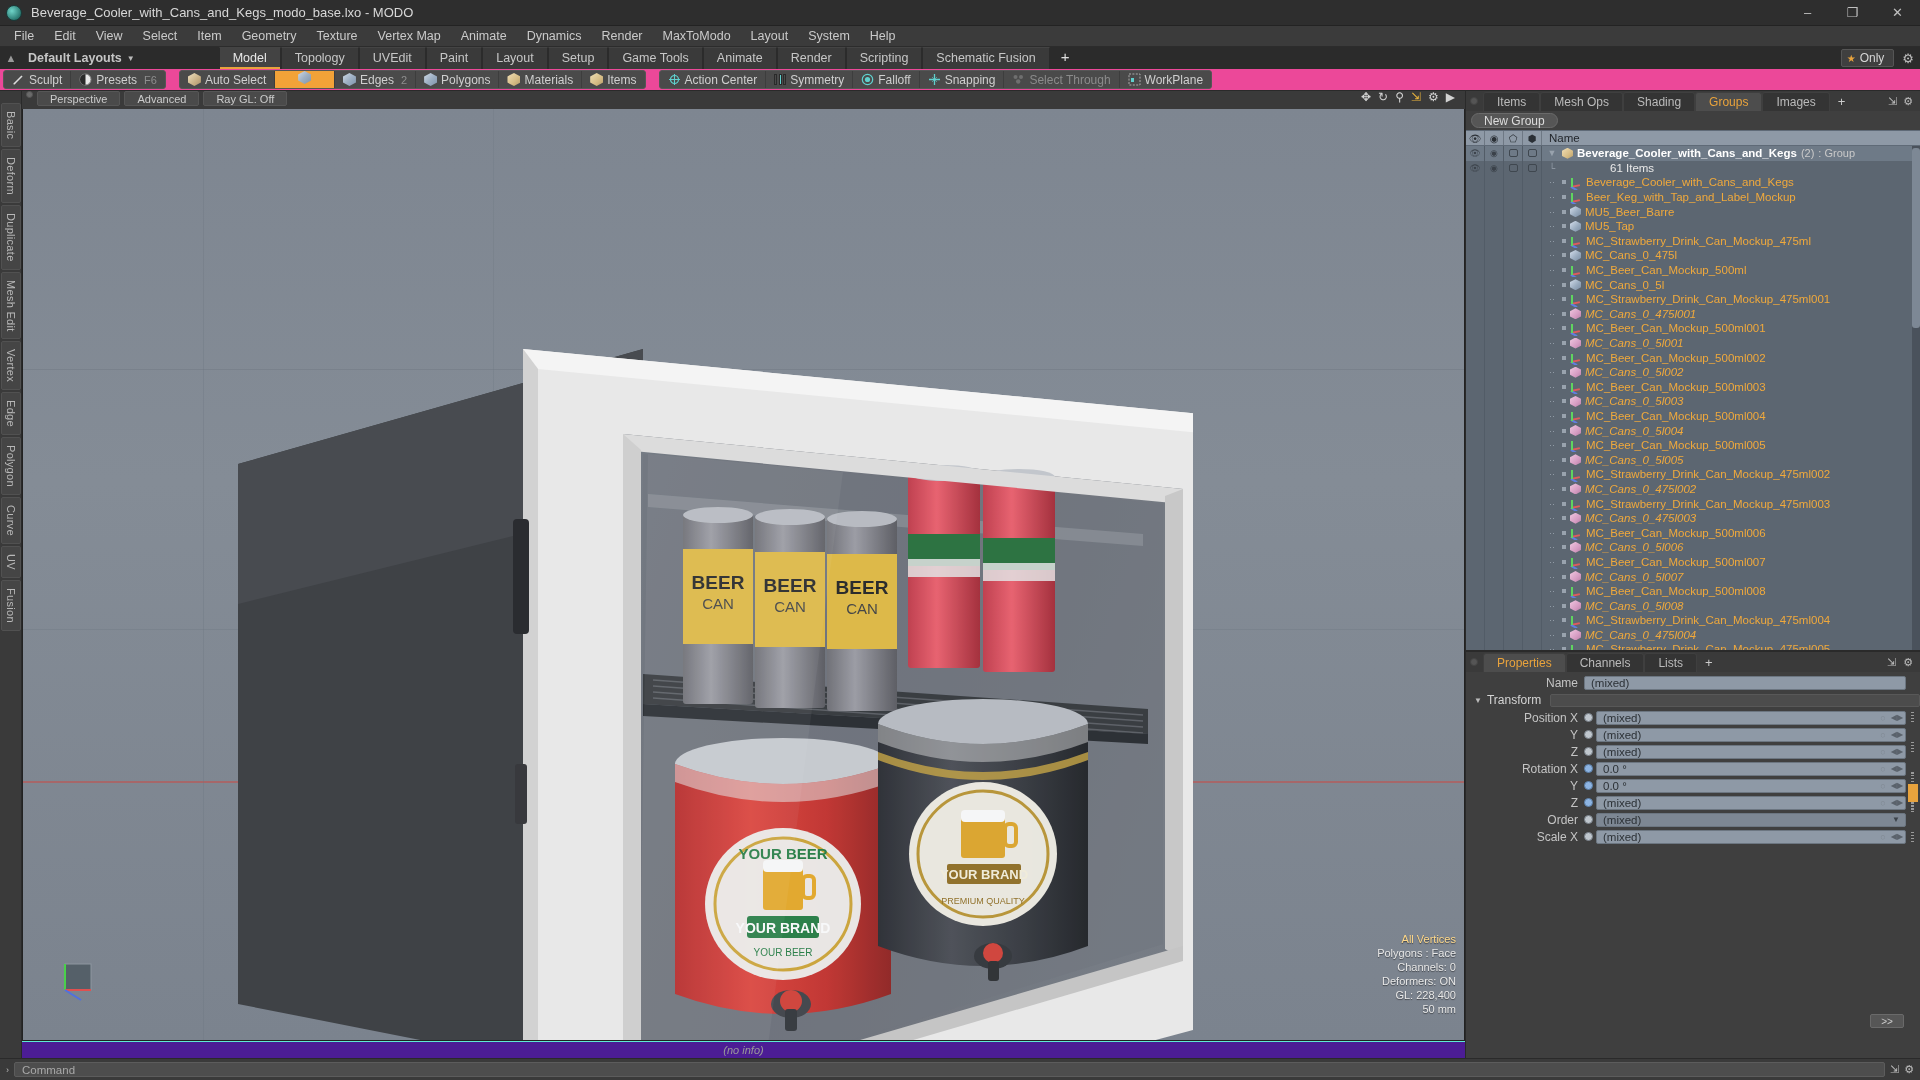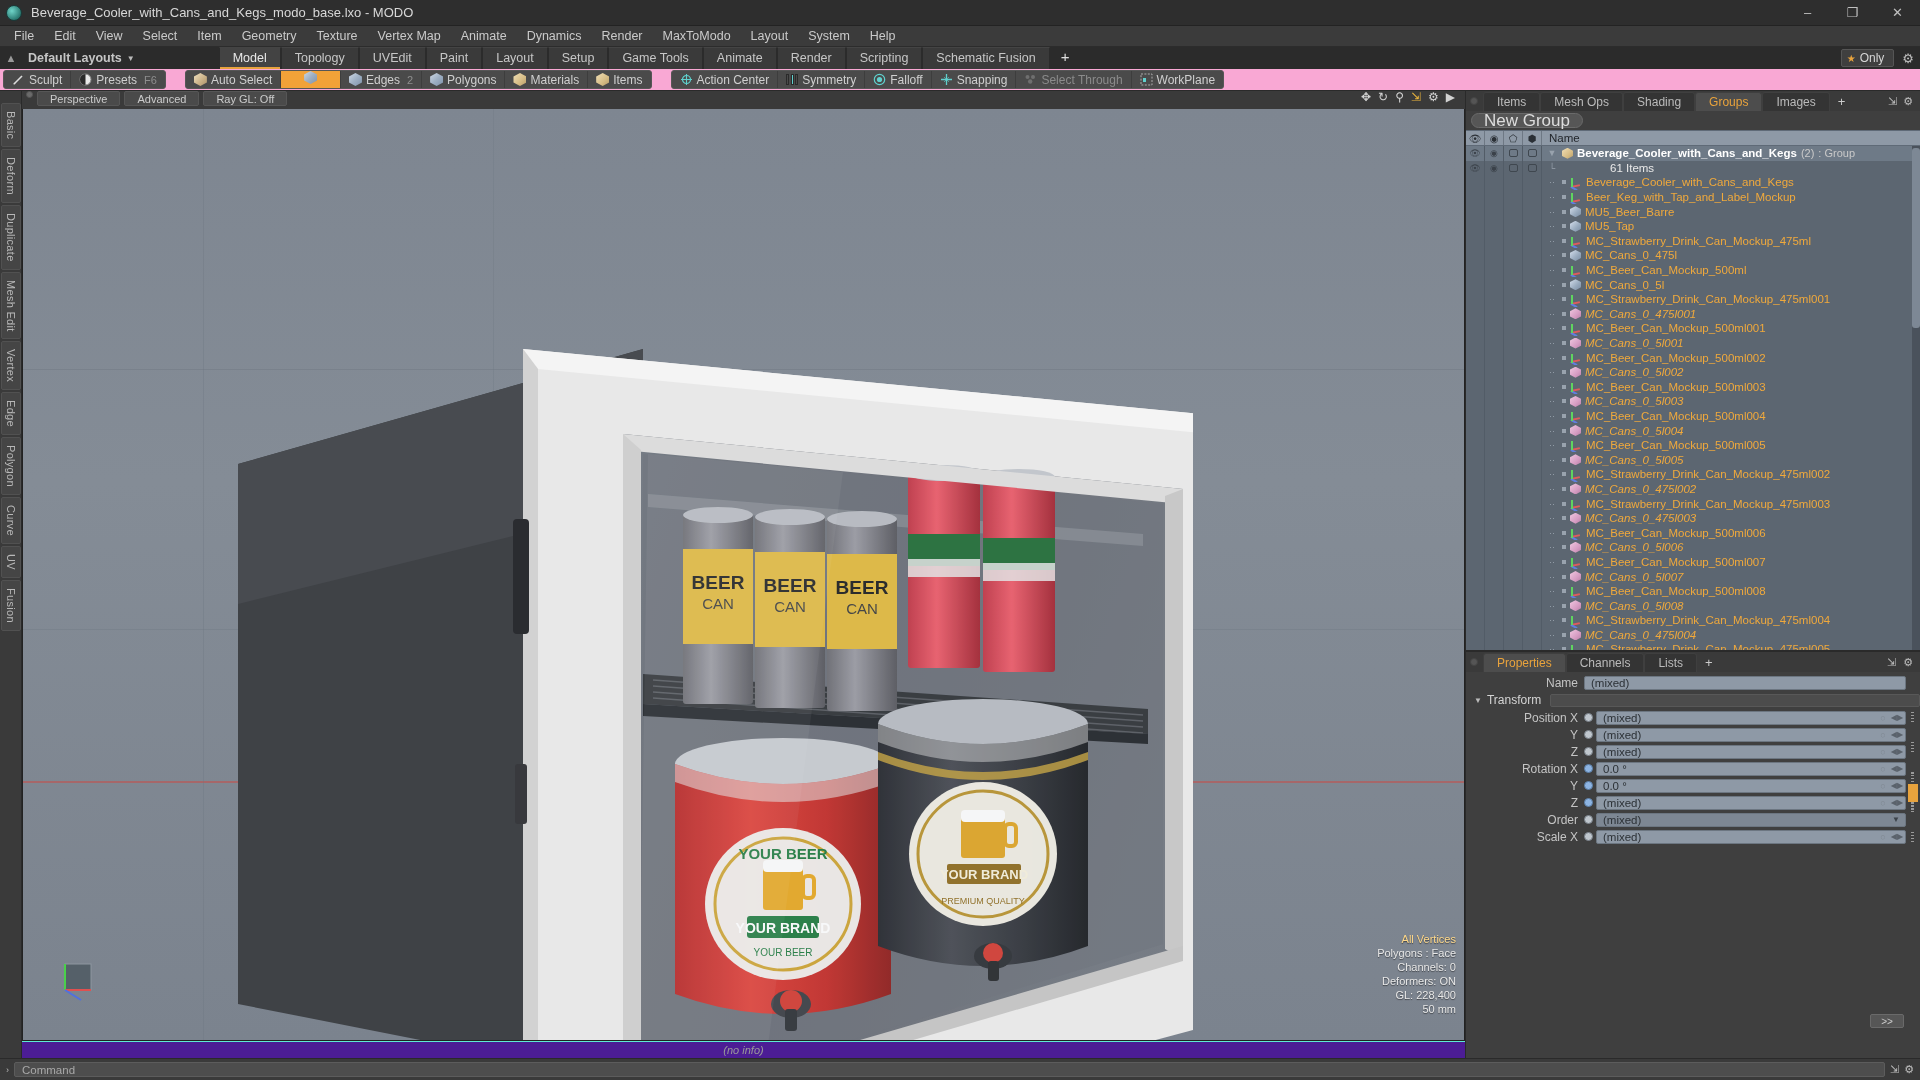--- a/index.html
+++ b/index.html
@@ -62,22 +62,22 @@
   .layoutbar .right { margin-left:auto; display:flex; align-items:center; padding-right:6px; gap: 8px;}
   .onlybtn {
     background:#3f3f3f; border:1px solid #555; border-radius: 2px; padding: 1px 9px 1px 5px;
     font-size: 12px; color:#d5d5d5; display:flex; align-items:center; gap:4px;
   }
   .onlybtn .star { color:#e8a33d; font-size: 10px; }
   .gearbtn { color:#bdbdbd; font-size: 13px; }
 
   
   .modebar {
-    height: 22px; background:#f9a8d4; display:flex; align-items:center; flex:none;
-    border-bottom:1px solid #2a2a2a; padding: 0 3px; gap:14px;
+    height: 22px; background:#ec4899; display:flex; align-items:center; flex:none;
+    border-bottom:1px solid #2a2a2a; padding: 0 3px; gap:8px;
   }
   .grp {
     display:flex; align-items:center; height:19px;
     background:#4a4a4a; border:1px solid #565656; border-radius: 3px; margin-right:5px;
     overflow:hidden;
   }
   .mbtn {
     display:flex; align-items:center; gap:4px; padding: 0 8px; height: 100%;
     font-size: 12px; color:#cfcfcf; border-right: 1px solid #3d3d3d;
   }
@@ -162,21 +162,21 @@
     padding: 0 13px; font-size:12px; color:#bbb; line-height:19px; height:19px;
     background:#343434; border:1px solid #3f3f3f; border-bottom:none; border-radius:3px 3px 0 0;
   }
   .rp-tabs .t.active { background:#4d4d4d; color:#e9a33c; }
   .rp-tabs .plus { padding:0 8px; font-size:13px; color:#ccc; }
   .rp-tabs .rr { margin-left:auto; display:flex; gap:6px; padding-right:7px; color:#bdbdbd; font-size:11px;}
 
   .newgroupbar { height: 19px; background:#3f3f3f; display:flex; align-items:center; padding:0 5px; flex:none;}
   .newgroupbtn {
     background:#565656; border:1px solid #6a6a6a; border-radius:9px; padding:0 12px;
-    font-size:17px; color:#ddd; height:15px; line-height:14px;
+    font-size:12px; color:#ddd; height:15px; line-height:14px;
   }
 
   .listhdr {
     height: 16px; background:#8e99a6; display:flex; align-items:stretch; flex:none;
     border-top:1px solid #5f6a77; border-bottom:1px solid #5f6a77;
   }
   .listhdr .cc { width: 19px; border-right:1px solid #6e7884; display:flex;align-items:center;justify-content:center; font-size:10px; color:#2a2f35;}
   .listhdr .nm { flex:1; padding-left:7px; font-size:11.5px; color:#22262b; display:flex;align-items:center; }
 
   .listbody { flex:1; overflow:hidden; background:#5c6671; position:relative; }

